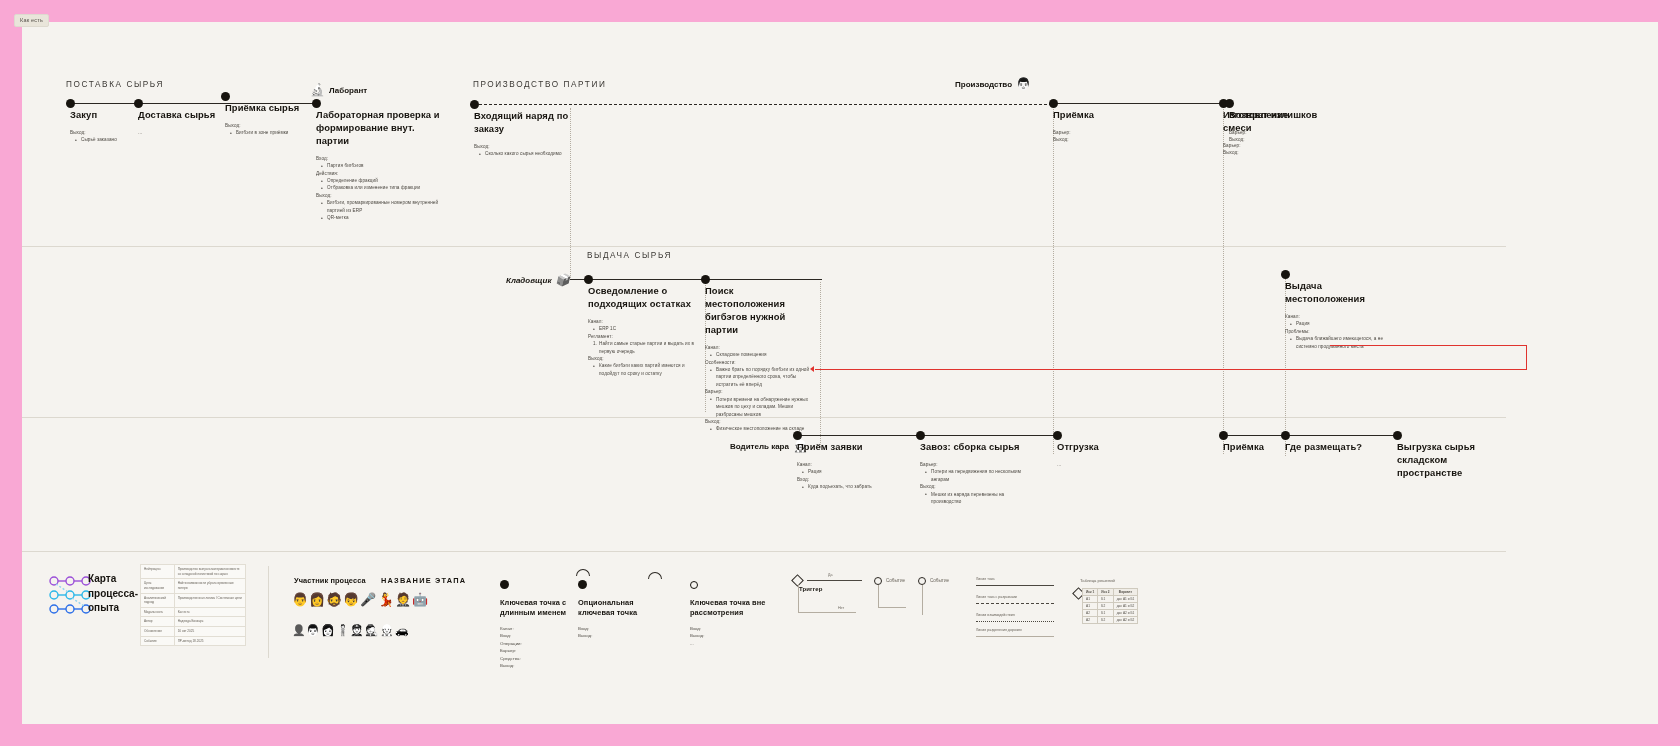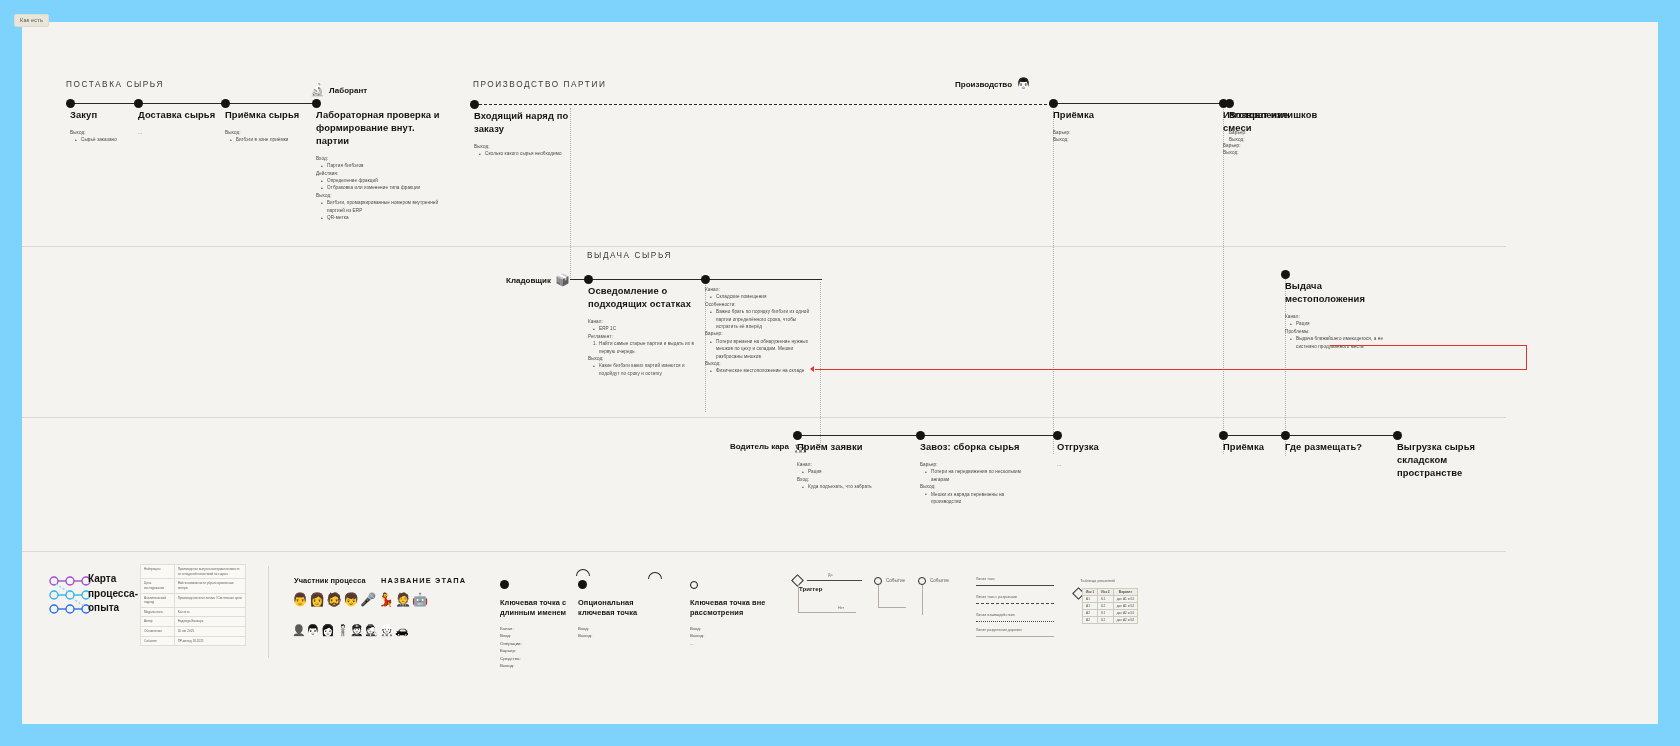--- a/index.html
+++ b/index.html
@@ -6,21 +6,21 @@
   * { box-sizing: border-box; margin: 0; padding: 0; }
   html, body {
     width: 1680px; height: 746px;
     background: #ffffff;
     font-family: "Liberation Sans", sans-serif;
     overflow: hidden;
   }
   #canvas {
     position: relative;
     width: 1680px; height: 746px;
-    background: #7dd3fc;
+    background: #f9a8d4;
   }
   .board {
     position: absolute;
     left: 22px; top: 22px;
     width: 1636px; height: 702px;
     background: #f5f3ef;
   }
   .tag-how {
     position: absolute;
     left: 14px; top: 14px;
@@ -186,21 +186,21 @@
   <div class="lane-title" style="left:587px; top:251px;">ВЫДАЧА  СЫРЬЯ</div>
 
   <div class="actor" style="left:310px; top:84px;">
     <span class="actor-ico">🔬</span>
     <span class="actor-name">Лаборант</span>
   </div>
   <div class="actor" style="left:955px; top:78px;">
     <span class="actor-name">Производство</span>
     <span class="actor-ico">👨</span>
   </div>
-  <div class="actor" style="left:506px; top:274px;">
+  <div class="actor" style="left:506px; top:274px;font-style:italic;">
     <span class="actor-name">Кладовщик</span>
     <span class="actor-ico">📦</span>
   </div>
   <div class="actor" style="left:730px; top:440px;">
     <span class="actor-name">Водитель кара</span>
     <span class="actor-ico">👷</span>
   </div>
 
   <div class="rail" style="left:70px; top:103px; width:246px;"></div>
   <div class="rail-dash" style="left:474px; top:104px; width:578px;"></div>
@@ -228,21 +228,21 @@
   </div>
 
   <div class="node" style="left:138px; top:103px; width:90px;">
     <span class="dot"></span>
     <div class="node-title">Доставка сырья</div>
     <div class="meta">
         <div class="meta-label">...</div>
       </div>
   </div>
 
-  <div class="node" style="left:225px; top:103px; width:85px;">
+  <div class="node" style="left:225px; top:96px; width:85px;">
     <span class="dot"></span>
     <div class="node-title">Приёмка сырья</div>
     <div class="meta">
       <div class="meta-label">Выход:</div>
       <ul class="meta-list">
           <li>Бигбэги в зоне приёмки</li>
         </ul>
     </div>
   </div>
 
@@ -321,20 +321,21 @@
         </ul>
       <div class="meta-label">Выход:</div>
       <ul class="meta-list">
           <li>Какие бигбэги каких партий имеются и подойдут по сроку и остатку</li>
         </ul>
     </div>
   </div>
 
   <div class="node" style="left:705px; top:279px; width:110px;">
     <span class="dot"></span>
+    <div class="node-title">Поиск местоположения бигбэгов нужной партии</div>
     <div class="meta">
       <div class="meta-label">Канал:</div>
       <ul class="meta-list">
           <li>Складские помещения</li>
         </ul>
       <div class="meta-label">Особенности:</div>
       <ul class="meta-list">
           <li>Важно брать по порядку бигбэги из одной партии определённого срока, чтобы истратить её вперёд</li>
         </ul>
       <div class="meta-label">Барьер:</div>

